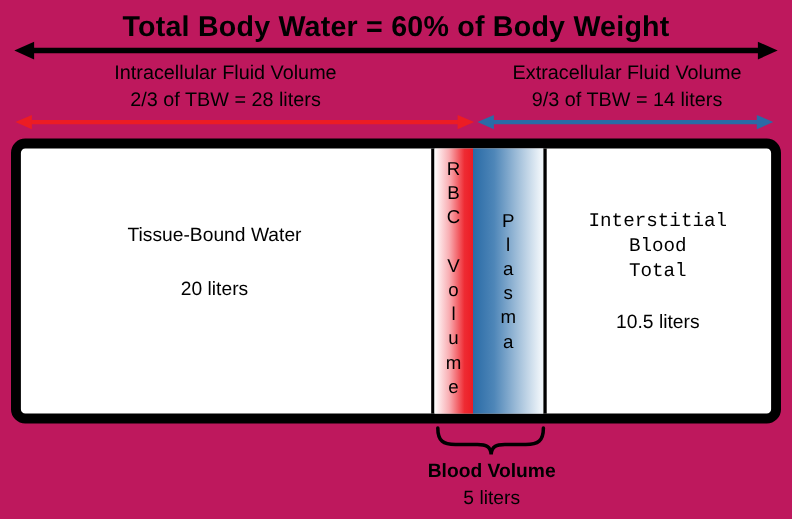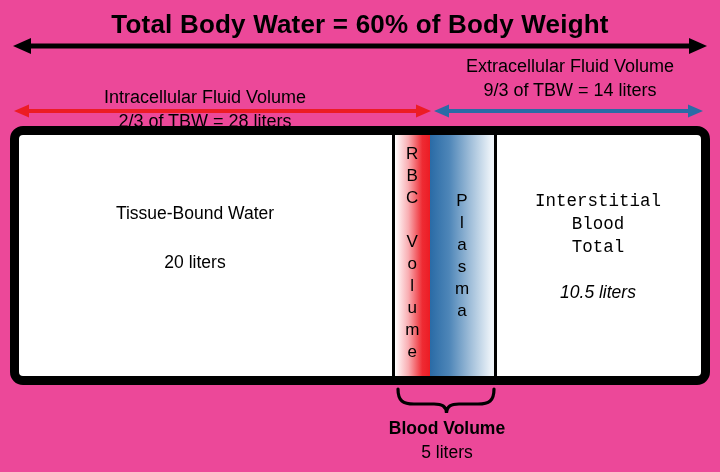--- a/index.html
+++ b/index.html
@@ -1,29 +1,29 @@
 <!DOCTYPE html>
 <html><head>
 <meta charset="utf-8">
 <style>
   html,body { margin:0; padding:0; background:#ffffff; }
   .page {
     position:relative; width:720px; height:472px; overflow:hidden;
-    background:#ec4899; font-family:"Liberation Sans", sans-serif; color:#000;
+    background:#be185d; font-family:"Liberation Sans", sans-serif; color:#000;
   }
   .title {
     position:absolute; top:9px; left:0; width:720px; text-align:center;
     font-size:26px; font-weight:bold; letter-spacing:0.2px;
   }
   .overlay { position:absolute; top:0; left:0; pointer-events:none; }
   .seclabel {
     position:absolute; top:54px; text-align:center;
     font-size:18px; line-height:24px;
   }
-  .seclabel.icf { left:25px;  width:360px;margin-top:31px; }
+  .seclabel.icf { left:25px;  width:360px; }
   .seclabel.ecf { left:420px; width:300px; }
   .main-box {
     position:absolute; left:10px; top:126px; width:700px; height:259px;
     box-sizing:border-box; border:9px solid #000; border-radius:13px;
     background:#ffffff;
   }
   .vline { position:absolute; top:135px; height:241px; width:2.5px; background:#000; }
   .vline-left  { left:392px; }
   .vline-right { left:494px; }
   .col { position:absolute; top:135px; height:241px; display:flex; flex-direction:column; align-items:center; }
@@ -35,21 +35,21 @@
     left:430px; width:64px; justify-content:center;
     background:linear-gradient(to right, #2a6ba6 0%, #4e86b8 30%, #9dbcd8 62%, #eef4f9 96%);
   }
   .stack {
     font-size:17px; line-height:22px; white-space:pre-line; text-align:center; color:#000;
   }
   .body-text { position:absolute; text-align:center; font-size:17.5px; line-height:23px; }
   .tissue-label  { left:25px;  top:202px; width:340px; }
   .tissue-volume { left:25px;  top:251px; width:340px; }
   .interstitial-label  { left:500px; top:190px; width:196px;font-family:Liberation Mono, monospace; }
-  .interstitial-volume { left:500px; top:281px; width:196px;font-style:italic; }
+  .interstitial-volume { left:500px; top:281px; width:196px; }
   .blood-label  { left:347px; top:417px; width:200px;font-weight:bold; }
   .blood-volume { left:347px; top:441px; width:200px; }
 </style>
 </head>
 <body>
 
 <div class="page">
 
   <div class="title">Total Body Water = 60% of Body Weight</div>
 

